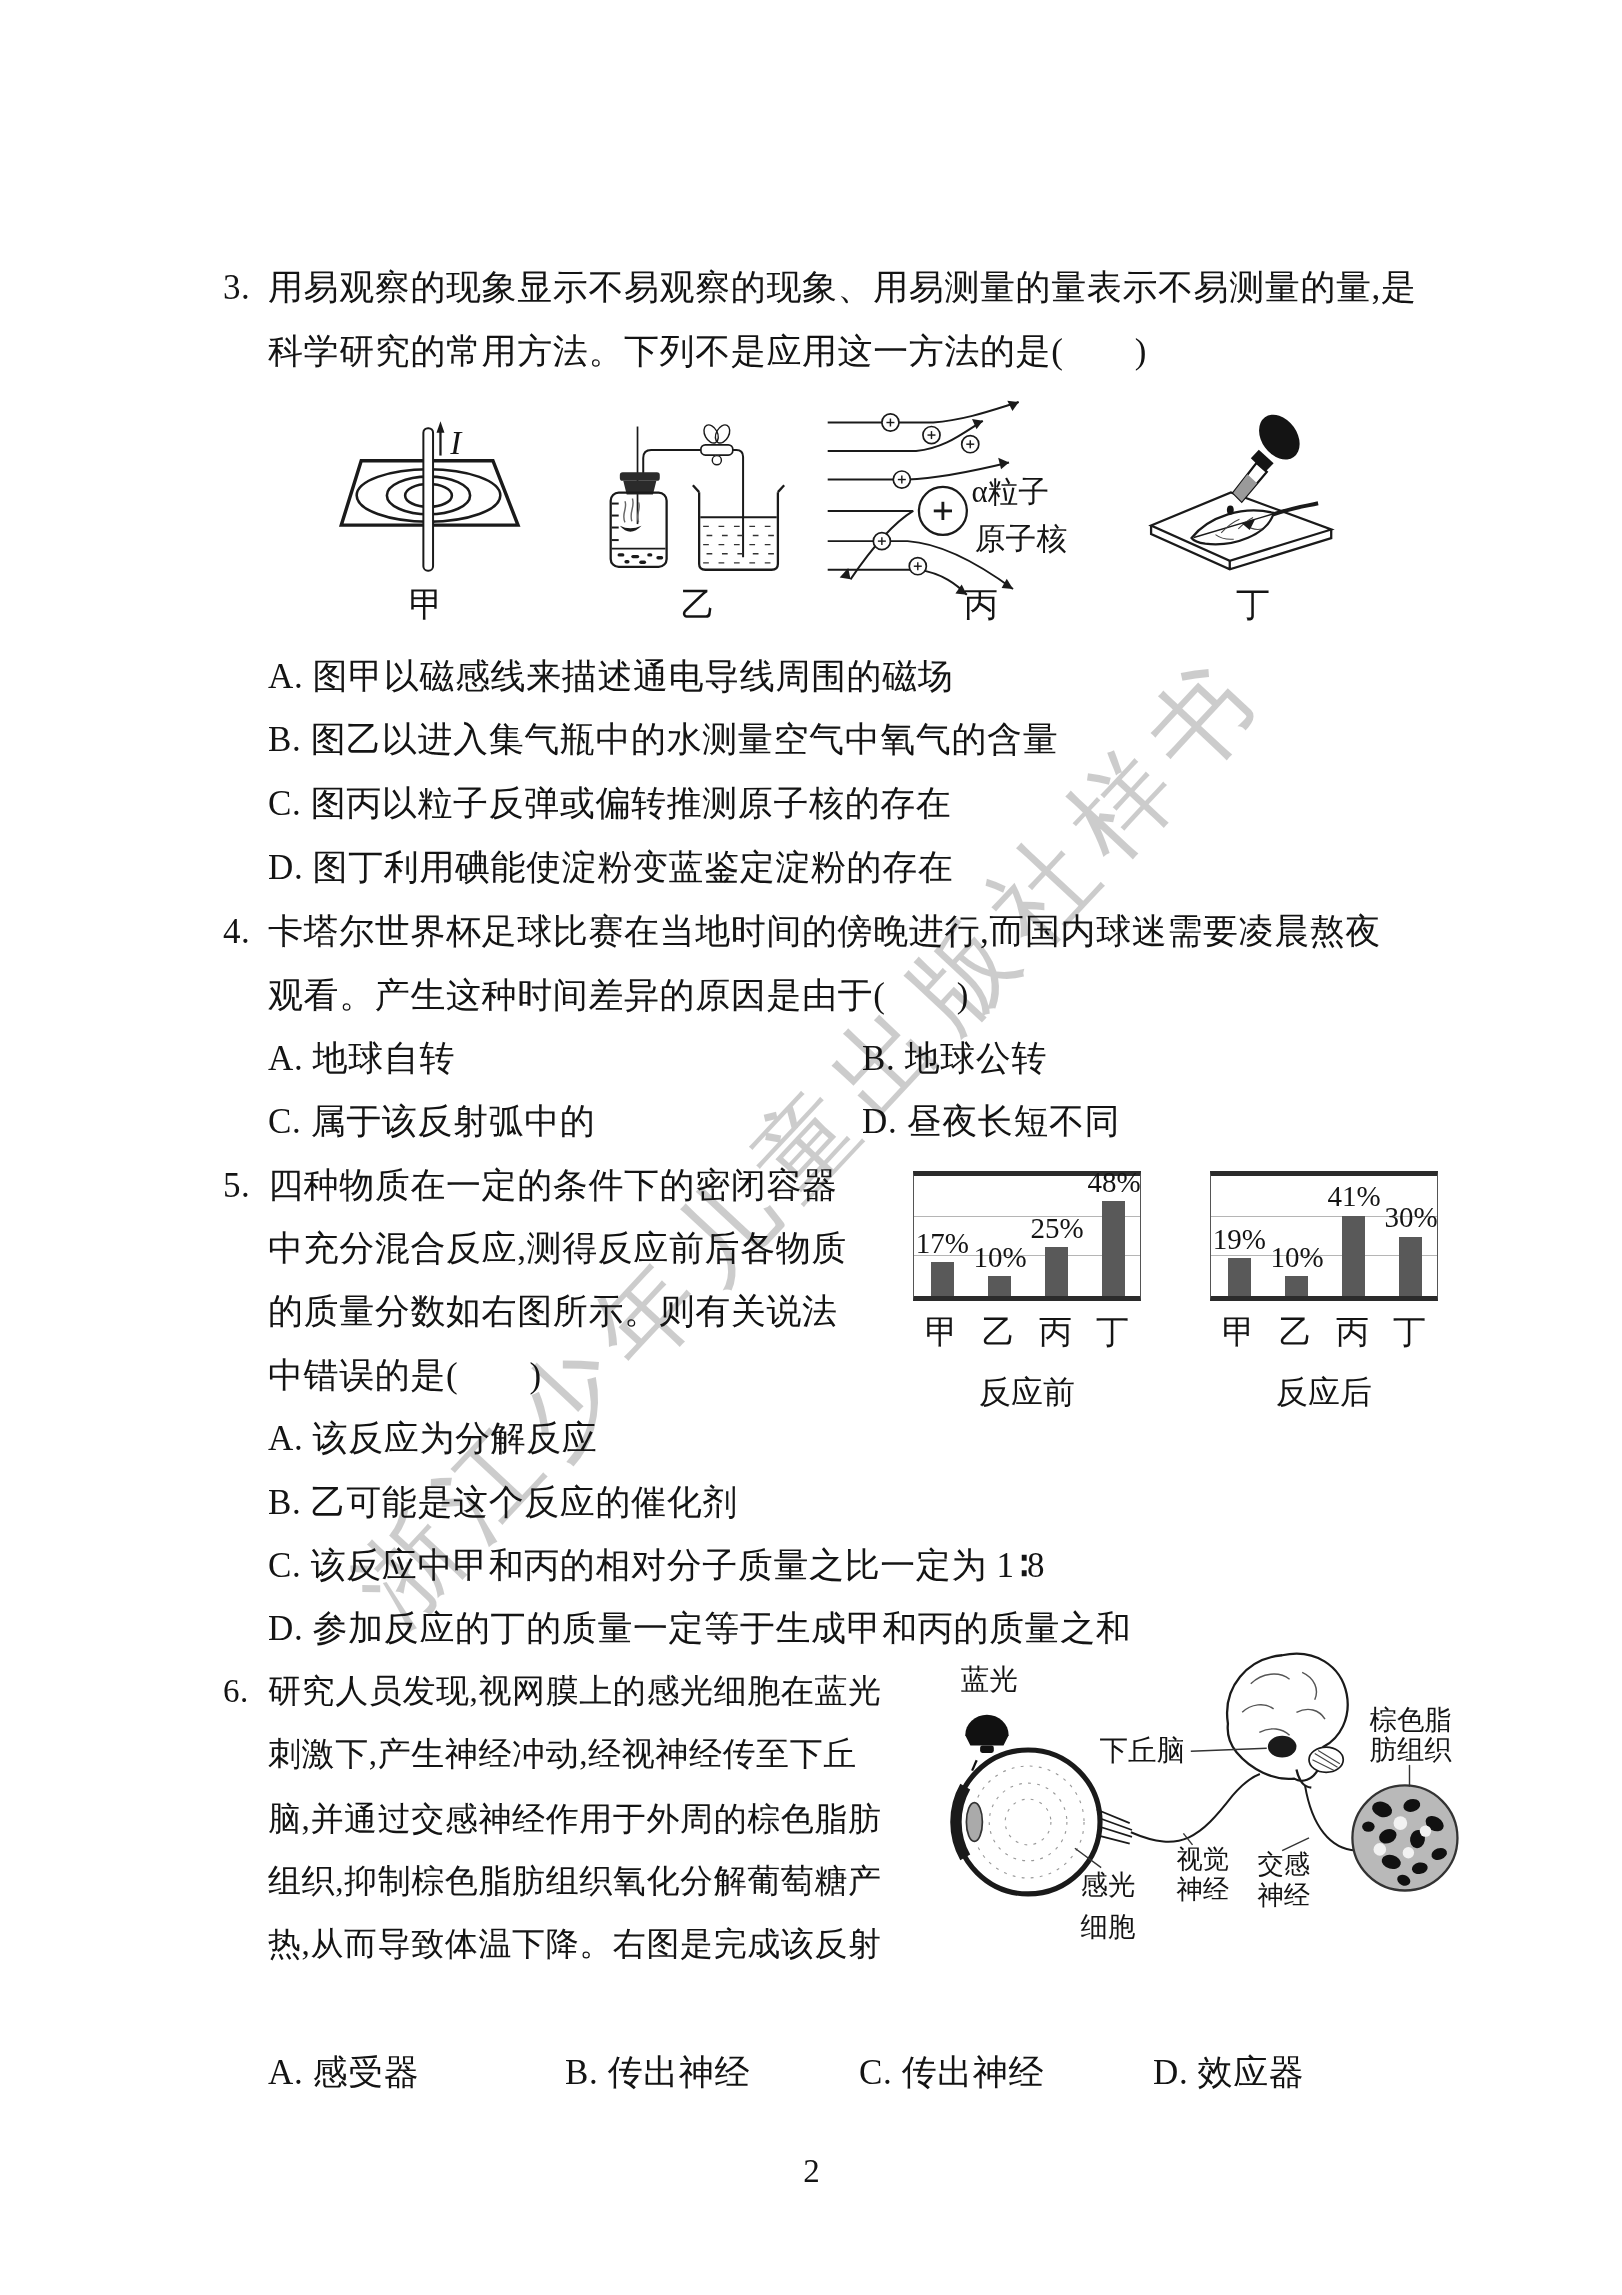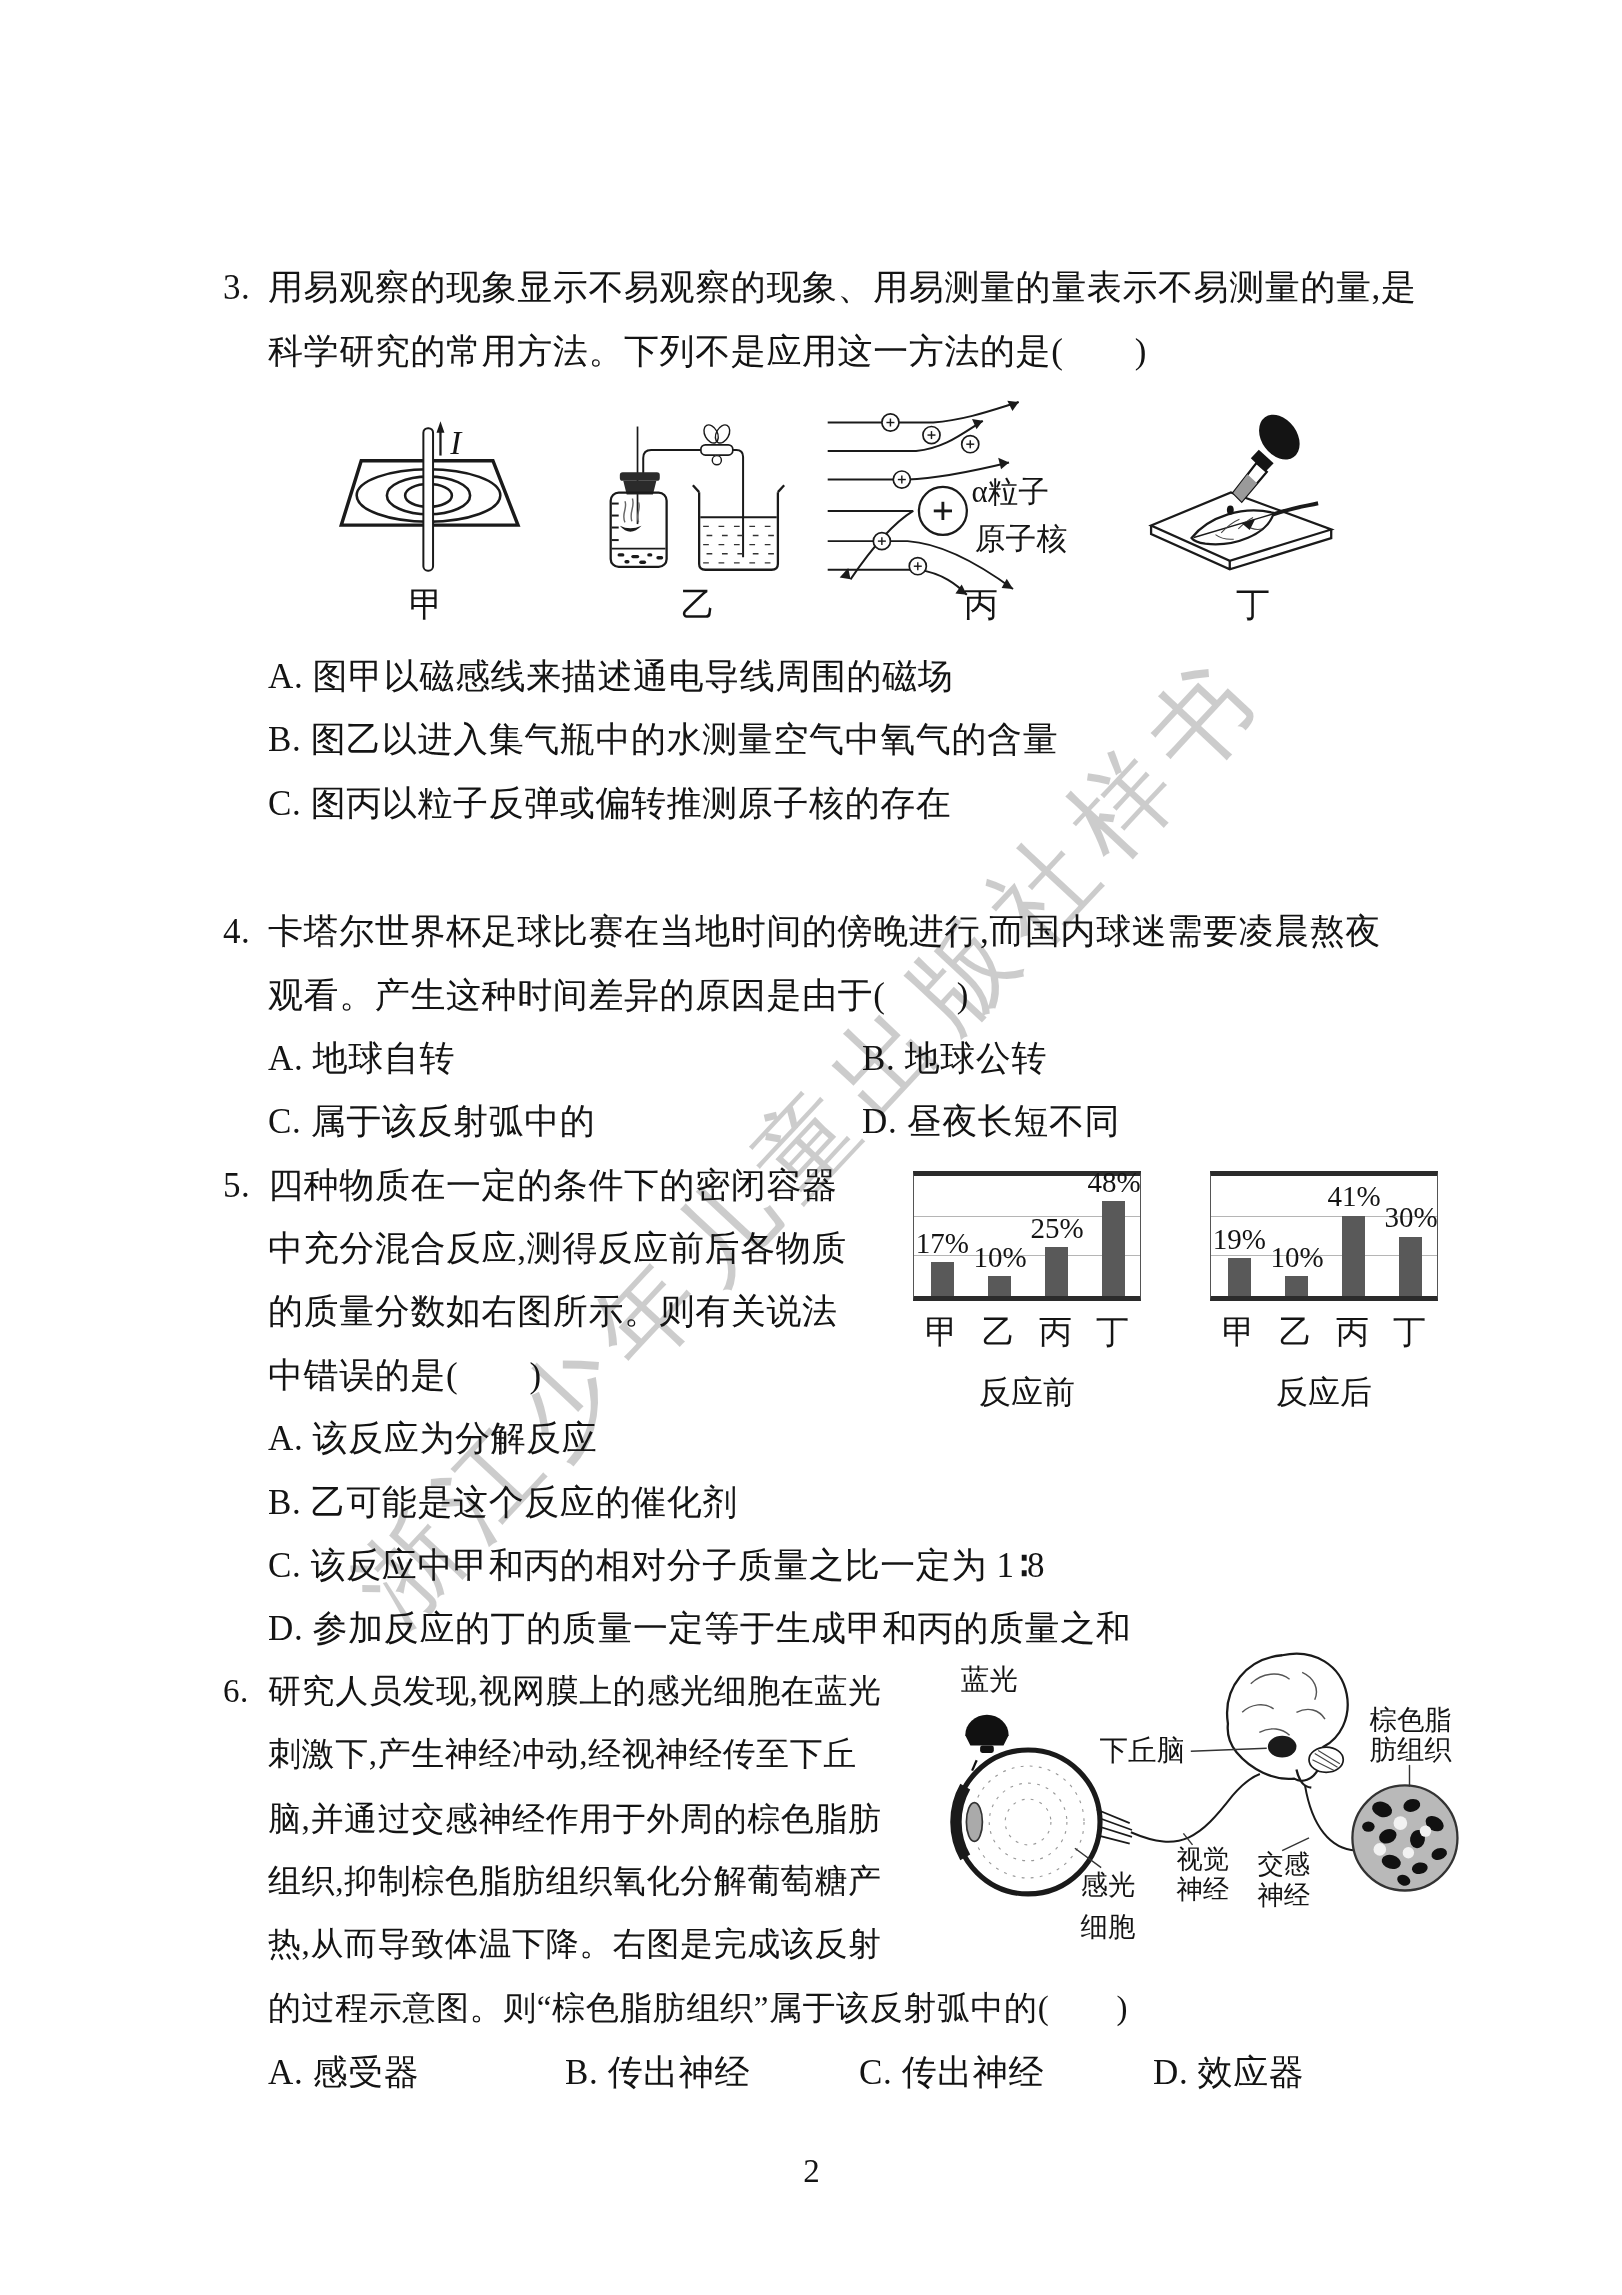--- a/index.html
+++ b/index.html
@@ -170,20 +170,21 @@
   </svg>
 
   <div class="figlabel" style="left:386px;top:582px;">甲</div>
   <div class="figlabel" style="left:658px;top:582px;">乙</div>
   <div class="figlabel" style="left:941px;top:582px;">丙</div>
   <div class="figlabel" style="left:1213px;top:582px;">丁</div>
 
   <div class="line" style="left:268px;top:657px;">A. 图甲以磁感线来描述通电导线周围的磁场</div>
   <div class="line" style="left:268px;top:720px;">B. 图乙以进入集气瓶中的水测量空气中氧气的含量</div>
   <div class="line" style="left:268px;top:784px;">C. 图丙以粒子反弹或偏转推测原子核的存在</div>
+  <div class="line" style="left:268px;top:848px;">D. 图丁利用碘能使淀粉变蓝鉴定淀粉的存在</div>
 
   <div class="line" style="left:223px;top:912px;">4.</div>
   <div class="line" style="left:268px;top:912px;">卡塔尔世界杯足球比赛在当地时间的傍晚进行,而国内球迷需要凌晨熬夜</div>
   <div class="line" style="left:268px;top:976px;">观看。产生这种时间差异的原因是由于(　　)</div>
   <div class="line" style="left:268px;top:1039px;">A. 地球自转</div>
   <div class="line" style="left:862px;top:1039px;">B. 地球公转</div>
   <div class="line" style="left:268px;top:1102px;">C. 属于该反射弧中的</div>
   <div class="line" style="left:862px;top:1102px;">D. 昼夜长短不同</div>
 
   <div class="line" style="left:223px;top:1166px;">5.</div>
@@ -239,21 +240,20 @@
   <div class="line" style="left:268px;top:1483px;">B. 乙可能是这个反应的催化剂</div>
   <div class="line" style="left:268px;top:1546px;">C. 该反应中甲和丙的相对分子质量之比一定为 1∶8</div>
   <div class="line" style="left:268px;top:1609px;">D. 参加反应的丁的质量一定等于生成甲和丙的质量之和</div>
 
   <div class="line small" style="left:223px;top:1673px;">6.</div>
   <div class="line small" style="left:268px;top:1673px;">研究人员发现,视网膜上的感光细胞在蓝光</div>
   <div class="line small" style="left:268px;top:1736px;">刺激下,产生神经冲动,经视神经传至下丘</div>
   <div class="line small" style="left:268px;top:1801px;">脑,并通过交感神经作用于外周的棕色脂肪</div>
   <div class="line small" style="left:268px;top:1863px;">组织,抑制棕色脂肪组织氧化分解葡萄糖产</div>
   <div class="line small" style="left:268px;top:1926px;">热,从而导致体温下降。右图是完成该反射</div>
-  <div class="line small" style="left:268px;top:1990px;">的过程示意图。则“棕色脂肪组织”属于该反射弧中的(　　)</div>
 
   <svg style="left:931px;top:1638px;" width="571" height="320" viewBox="0 0 1000 560">
     <text x="52" y="90" font-size="50">蓝光</text>
     <g>
       <path d="M 60,170 A 38,36 0 0 1 136,170 L 127,188 L 69,188 Z" fill="#111"></path>
       <rect x="86" y="188" width="24" height="13" rx="4" fill="#111"></rect>
       <line x1="80" y1="214" x2="72" y2="232" stroke="#111" stroke-width="4"></line>
       <line x1="98" y1="216" x2="98" y2="236" stroke="#111" stroke-width="4"></line>
       <line x1="116" y1="214" x2="124" y2="232" stroke="#111" stroke-width="4"></line>
     </g>

